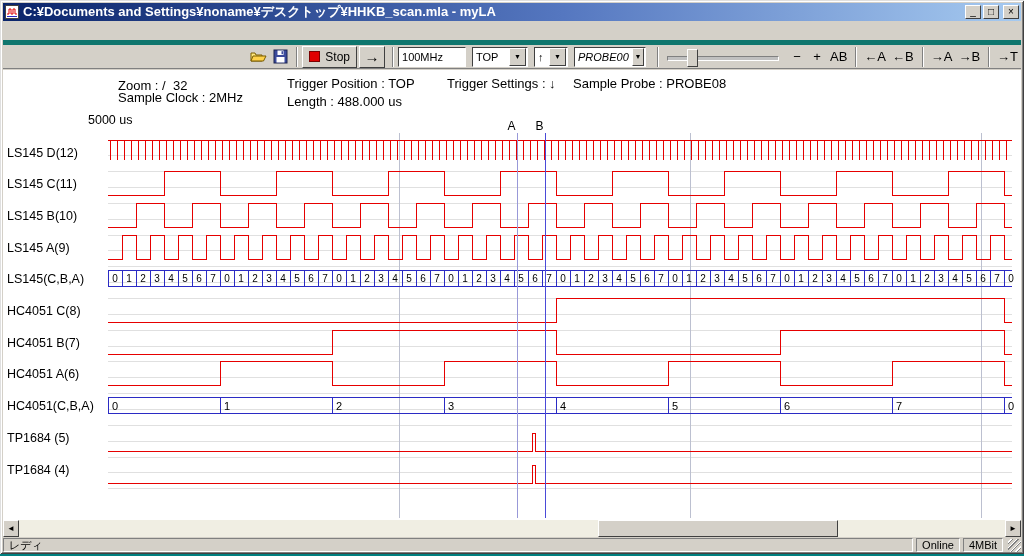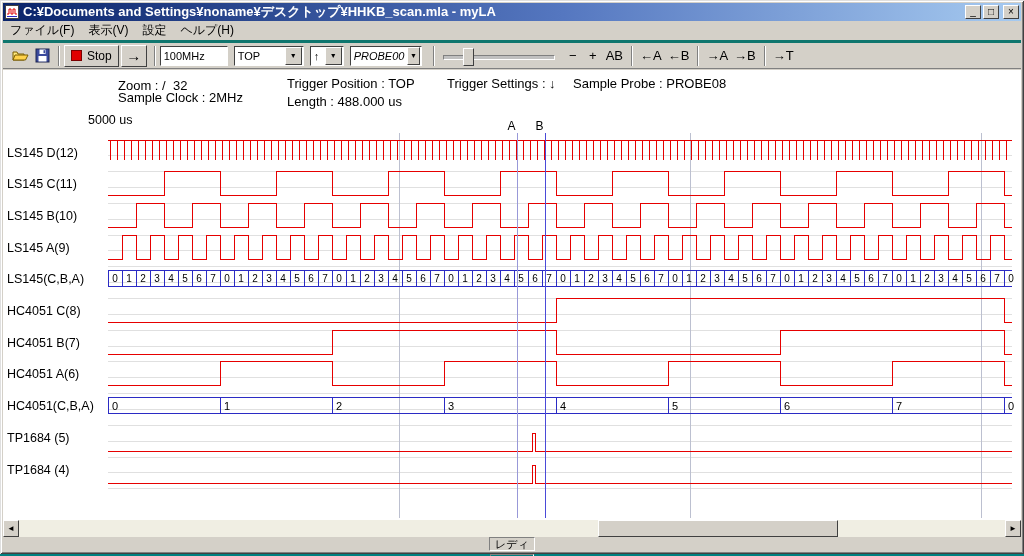--- a/index.html
+++ b/index.html
@@ -8,21 +8,21 @@
     box-shadow:inset 1px 1px 0 #dfdfdf, inset -1px -1px 0 #404040, inset 2px 2px 0 #ffffff, inset -2px -2px 0 #808080;}
   .titlebar{position:absolute;left:3px;top:3px;right:3px;height:18px;
     background:linear-gradient(to right,#0a246a,#5577c0 55%,#a6caf0);display:flex;align-items:center;padding:0 2px;box-sizing:border-box;}
   .title-text{color:#fff;font-size:13px;font-weight:bold;margin-left:4px;white-space:nowrap;overflow:hidden;flex:1;}
   .win-controls{display:flex;align-items:center;}
   .winbtn{width:16px;height:14px;background:#d4d0c8;border:1px solid;border-color:#ffffff #404040 #404040 #ffffff;
     font-size:10px;line-height:10px;text-align:center;padding:0;margin-left:2px;font-family:inherit;color:#000;}
   .menubar{position:absolute;left:3px;top:21px;right:3px;height:19px;display:flex;align-items:center;font-size:12px;color:#000;}
   .menu-item{padding:2px 7px;}
   .toolbar{position:absolute;left:3px;top:40px;right:3px;height:29px;display:flex;align-items:center;
-    border-top:3px solid #0f766e;border-bottom:1px solid #808080;box-sizing:border-box;padding-left:6px;background:#d4d0c8;}
+    border-top:5px solid #0f766e;border-bottom:1px solid #808080;box-sizing:border-box;padding-left:6px;background:#d4d0c8;justify-content:flex-end;}
   .tflat{height:22px;display:flex;align-items:center;justify-content:center;background:transparent;border:none;
     font-size:13px;padding:0 3px;min-width:20px;color:#000;font-family:inherit;}
   .tbtn{height:22px;display:flex;align-items:center;justify-content:center;background:#d4d0c8;
     border:1px solid;border-color:#ffffff #404040 #404040 #ffffff;font-size:12px;padding:0 6px;margin-right:2px;color:#000;font-family:inherit;}
   .tsep{width:1px;height:20px;background:#808080;box-shadow:1px 0 0 #ffffff;margin:0 5px;}
   .stop-square{display:inline-block;width:9px;height:9px;background:#e00000;border:1px solid #7a0000;margin-right:5px;}
   .run-glyph{font-size:15px;font-weight:bold;}
   .combo{height:20px;display:flex;background:#ffffff;border:1px solid;border-color:#404040 #ffffff #ffffff #404040;
     align-items:center;margin-right:6px;box-sizing:border-box;}
   .combo-text{font-size:11px;padding:0 3px;flex:1;white-space:nowrap;color:#000;}
@@ -35,21 +35,21 @@
     border:1px solid;border-color:#ffffff #404040 #404040 #ffffff;}
   .client{position:absolute;left:3px;top:70px;right:3px;height:450px;background:#ffffff;}
   .info-text{position:absolute;font-size:13px;color:#000;white-space:pre;}
   #wave-svg{position:absolute;left:0;top:0;}
   .hscroll{position:absolute;left:3px;right:3px;top:520px;height:17px;background:#f0eee3;display:flex;}
   .scroll-btn{width:16px;height:17px;background:#d4d0c8;border:1px solid;border-color:#ffffff #404040 #404040 #ffffff;
     font-size:8px;display:flex;align-items:center;justify-content:center;box-sizing:border-box;padding:0;color:#000;font-family:inherit;}
   .scroll-track{position:relative;flex:1;}
   .scroll-thumb{position:absolute;left:579px;top:0;width:240px;height:17px;background:#d4d0c8;
     border:1px solid;border-color:#ffffff #404040 #404040 #ffffff;box-sizing:border-box;}
-  .statusbar{position:absolute;left:3px;right:3px;top:537px;height:16px;display:flex;align-items:center;font-size:11px;gap:3px;color:#000;flex-direction:column;}
+  .statusbar{position:absolute;left:3px;right:3px;top:537px;height:16px;display:flex;align-items:center;font-size:11px;gap:3px;color:#000;}
   .status-pane{height:14px;border:1px solid;border-color:#808080 #ffffff #ffffff #808080;padding:0 5px;
     display:flex;align-items:center;box-sizing:border-box;white-space:nowrap;}
   .pane-main{flex:1;}
   .grip{width:13px;height:13px;margin-left:2px;
     background:repeating-linear-gradient(135deg,transparent 0 2px,#ffffff 2px 3px,#808080 3px 4px);}
 </style>
 </head>
 <body>
 
 <div class="window">
@@ -63,26 +63,20 @@
       </svg>
     </span>
     <span class="title-text">C:¥Documents and Settings¥noname¥デスクトップ¥HHKB_scan.mla - myLA</span>
     <span class="win-controls">
       <button class="winbtn">_</button>
       <button class="winbtn">□</button>
       <button class="winbtn" style="margin-left:4px;">×</button>
     </span>
   </div>
 
-  <div class="menubar">
-    <span class="menu-item">ファイル(F)</span>
-    <span class="menu-item">表示(V)</span>
-    <span class="menu-item">設定</span>
-    <span class="menu-item">ヘルプ(H)</span>
-  </div>
 
   <div class="toolbar">
     <button class="tflat">
       <span style="display:inline-flex;">
         <svg width="17" height="15" viewBox="0 0 17 15">
           <path d="M1 4 h4 l1 2 h6 v6 h-11 z" fill="#ffe97f" stroke="#7a5c00"></path>
           <path d="M3 7 h13 l-2.5 5 H1 z" fill="#ffd24a" stroke="#7a5c00"></path>
         </svg>
       </span>
     </button>
@@ -101,21 +95,21 @@
       <span class="stop-square"></span>
       <span>Stop</span>
     </button>
     <button class="tbtn run-glyph" style="width:26px;">→</button>
     <span class="tsep"></span>
 
     <span class="combo" style="width:68px;gap:40px;">
       <span class="combo-text">100MHz</span>
       <span class="combo-arrow">▼</span>
     </span>
-    <span class="combo" style="width:70px;">
+    <span class="combo" style="width:56px;">
       <span class="combo-text">TOP</span>
       <span class="combo-arrow">▼</span>
     </span>
     <span class="combo" style="width:34px;">
       <span class="combo-text">↑</span>
       <span class="combo-arrow">▼</span>
     </span>
     <span class="combo" style="width:72px;font-style:italic;">
       <span class="combo-text">PROBE00</span>
       <span class="combo-arrow">▼</span>

